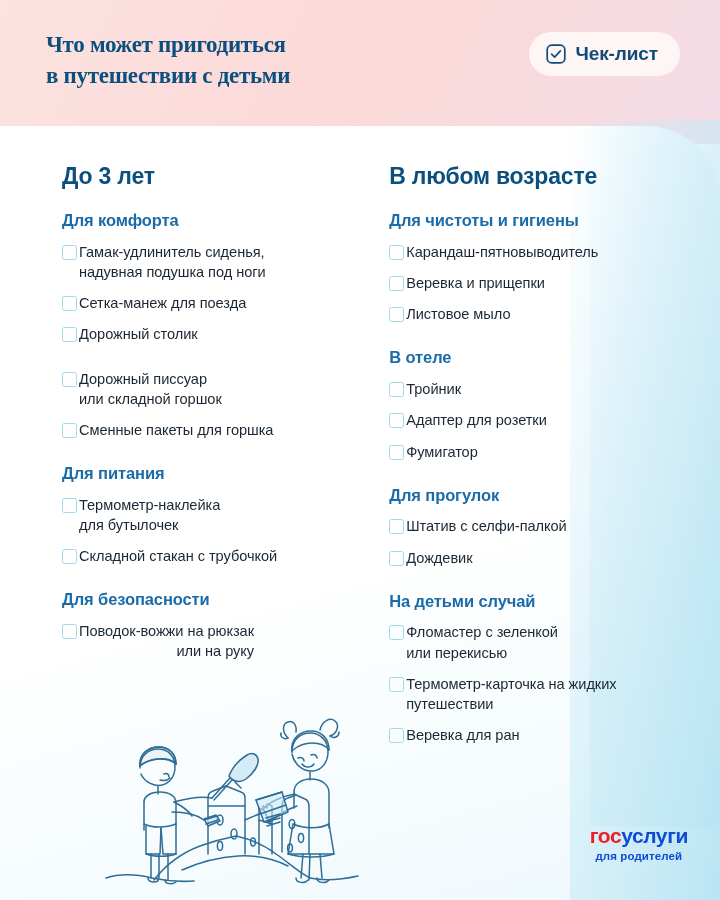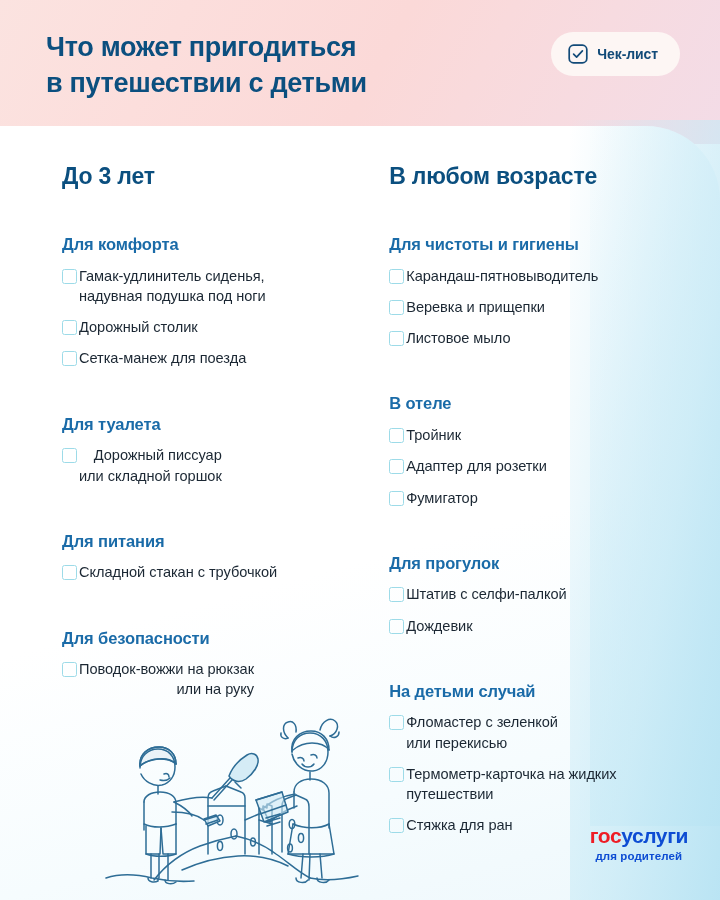--- a/index.html
+++ b/index.html
@@ -59,44 +59,44 @@
     position: absolute;
     inset: 0;
     padding: 30px 40px 0 46px;
     box-sizing: border-box;
     display: flex;
     align-items: flex-start;
     justify-content: space-between;
   }
   .title {
     color: #0b4f7f;
-    font-size: 27px;
+    font-size: 23px;
     line-height: 1.33;
     font-weight: 700;
     letter-spacing: -0.3px;
     margin: 0;
     max-width: 460px;
-    font-family: Liberation Sans, sans-serif;
+    font-family: Liberation Serif, serif;
   }
   .title-line { display: block; white-space: nowrap; }
 
   .badge {
     display: inline-flex;
     align-items: center;
     gap: 9px;
     background: #fdf6f4;
     border-radius: 26px;
     padding: 11px 22px 11px 17px;
     box-sizing: border-box;
     height: 44px;
     margin-top: 2px;
   }
   .badge-label {
     color: #124a78;
-    font-size: 14px;
+    font-size: 19px;
     font-weight: 700;
     white-space: nowrap;
     letter-spacing: -0.1px;
     text-align: center;
   }
   .badge-icon { display: block; width: 20px; height: 20px; flex: none; }
 
   
   .sheet {
     position: absolute;
@@ -133,21 +133,21 @@
   .col-right { margin-left: 22px; width: 330px; }
 
   .col-title {
     color: #0b4f7f;
     font-size: 23px;
     font-weight: 700;
     letter-spacing: -0.2px;
     margin: 0 0 22px 0;
     line-height: 1.1;
   }
-  .group { margin-bottom: 24px; margin-top: 46px; }
+  .group { margin-bottom: 24px; }
   .group:last-child { margin-bottom: 0; }
   .group-title {
     color: #1a6ba8;
     font-size: 16.5px;
     font-weight: 600;
     margin: 0 0 11px 0;
     line-height: 1.2;
     letter-spacing: -0.1px;
   }
   .items { list-style: none; margin: 0; padding: 0; }
@@ -245,41 +245,49 @@
         <div class="group">
           <h3 class="group-title">Для комфорта</h3>
           <ul class="items">
             <li class="item">
               <span class="checkbox"></span>
               <span class="item-label">Гамак-удлинитель сиденья,
 надувная подушка под ноги</span>
             </li>
             <li class="item">
               <span class="checkbox"></span>
+              <span class="item-label">Сетка-манеж для поезда</span>
+            </li>
+            <li class="item">
+              <span class="checkbox"></span>
               <span class="item-label">Дорожный столик</span>
             </li>
-            <li class="item">
-              <span class="checkbox"></span>
-              <span class="item-label">Сетка-манеж для поезда</span>
-            </li>
-          </ul>
-        </div>
-        <div class="group">
-          <h3 class="group-title">Для туалета</h3>
+          </ul>
+        </div>
+        <div class="group">
           <ul class="items">
             <li class="item">
               <span class="checkbox"></span>
               <span class="item-label">Дорожный писсуар
 или складной горшок</span>
             </li>
+            <li class="item">
+              <span class="checkbox"></span>
+              <span class="item-label">Сменные пакеты для горшка</span>
+            </li>
           </ul>
         </div>
         <div class="group">
           <h3 class="group-title">Для питания</h3>
           <ul class="items">
+            <li class="item">
+              <span class="checkbox"></span>
+              <span class="item-label">Термометр-наклейка
+для бутылочек</span>
+            </li>
             <li class="item">
               <span class="checkbox"></span>
               <span class="item-label">Складной стакан с трубочкой</span>
             </li>
           </ul>
         </div>
         <div class="group">
           <h3 class="group-title">Для безопасности</h3>
           <ul class="items">
             <li class="item">
@@ -347,21 +355,21 @@
               <span class="item-label">Фломастер с зеленкой
 или перекисью</span>
             </li>
             <li class="item">
               <span class="checkbox"></span>
               <span class="item-label">Термометр-карточка на жидких
 путешествии</span>
             </li>
             <li class="item">
               <span class="checkbox"></span>
-              <span class="item-label">Стяжка для ран</span>
+              <span class="item-label">Веревка для ран</span>
             </li>
           </ul>
         </div>
       </div>
   </div>
 
   <div class="illustration">
     <svg viewBox="0 0 272 190" fill="none" stroke="#2e6d96" stroke-width="1.5" stroke-linecap="round" stroke-linejoin="round">
 
       <path d="M10 176 C28 170 44 173 56 176 C70 179 84 180 98 179"></path>

